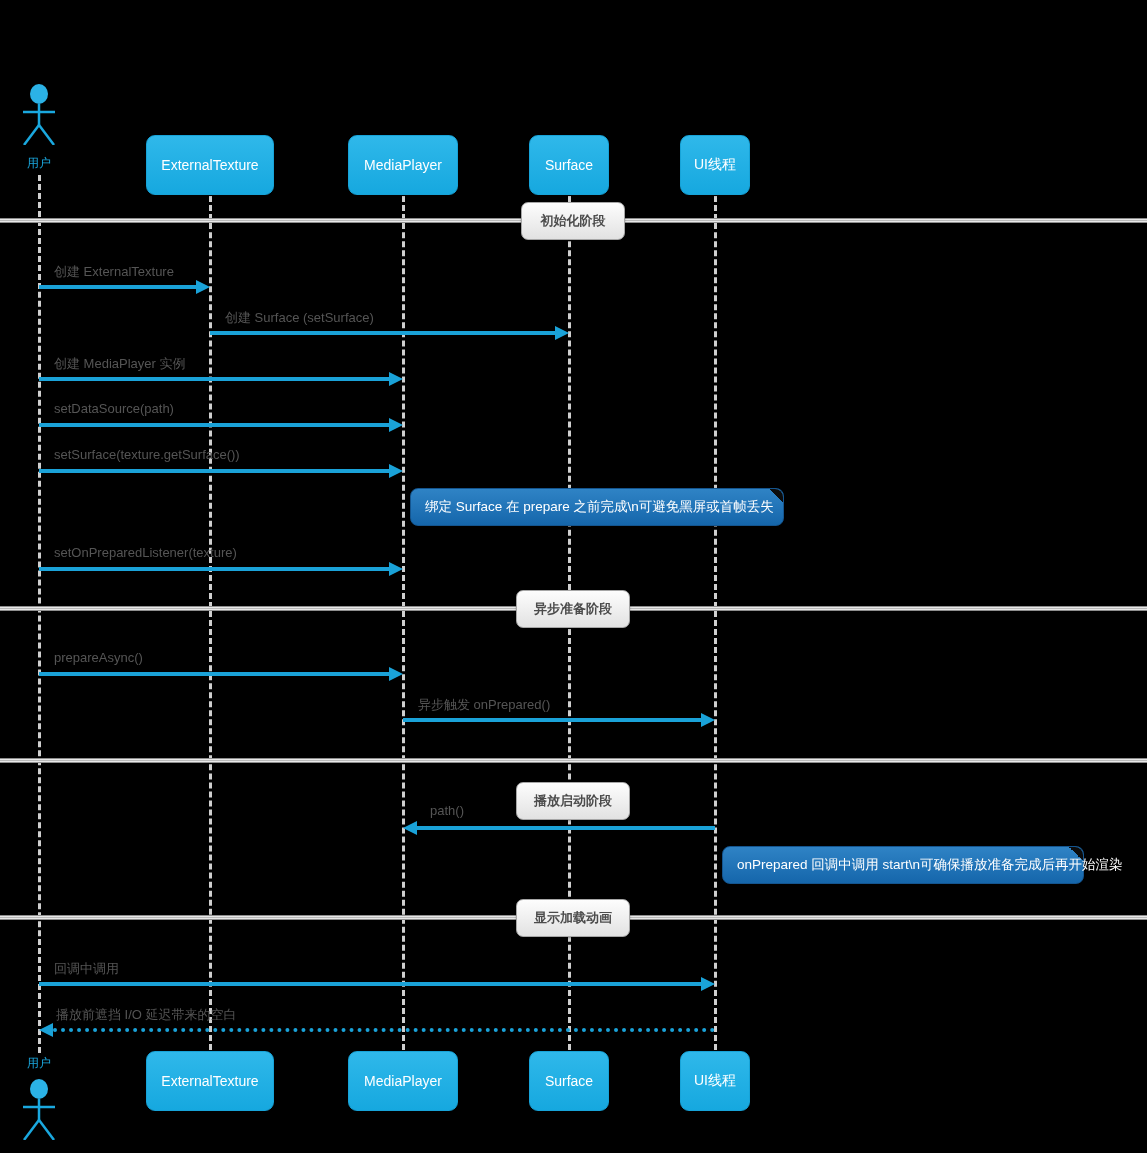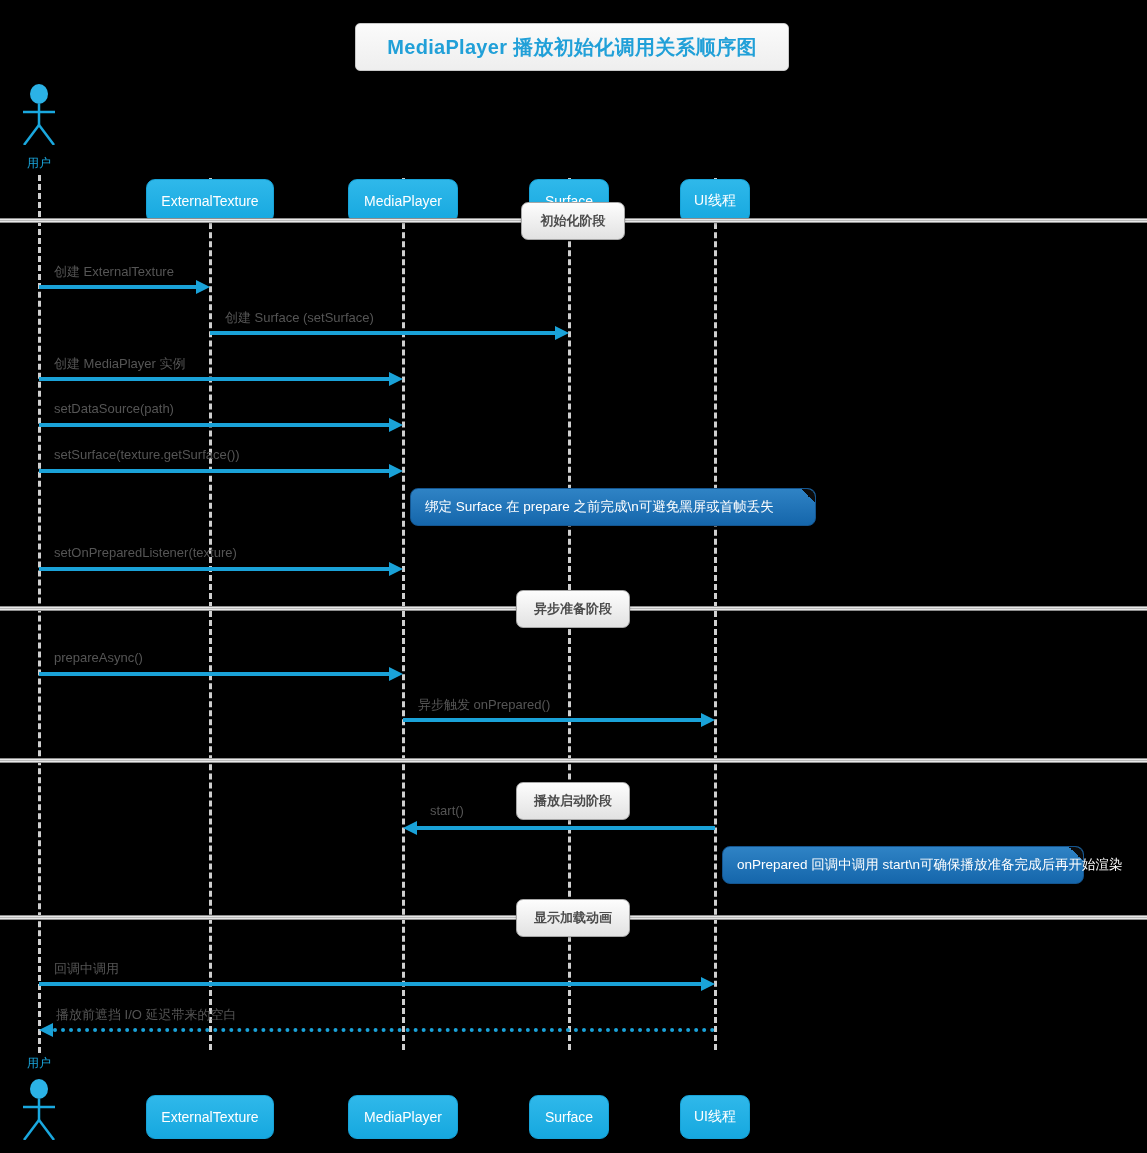--- a/index.html
+++ b/index.html
@@ -36,33 +36,32 @@
     color: #21a0d8;
     font-size: 20px;
     font-weight: bold;
     letter-spacing: 0.3px;
     white-space: nowrap;
   }
 
   
   .participant {
     position: absolute;
-    height: 44px;
+    height: 60px;
     box-sizing: border-box;
     background: linear-gradient(#2fb8ea, #16a8df);
     border: 1px solid #17a3d8;
     border-radius: 9px;
     color: #ffffff;
     font-size: 14px;
     display: flex;
     align-items: center;
     justify-content: center;
     white-space: nowrap;
     box-shadow: 0 1px 2px rgba(0,0,0,0.3);
-    margin-top: 44px;
   }
 
   
   .actor-glyph {
     position: absolute;
     width: 44px;
     height: 62px;
   }
   .actor-label {
     position: absolute;
@@ -158,21 +157,20 @@
     height: 14px;
     background: linear-gradient(225deg, #0c0c0c 0%, #0c0c0c 50%, rgba(0,0,0,0) 50%);
     border-top-right-radius: 8px;
   }
 </style>
 </head>
 <body>
 
 <div id="canvas">
 
-  <div class="diagram-title">MediaPlayer 播放初始化调用关系顺序图</div>
 
   <svg class="actor-glyph" style="left:17px; top:83px;" viewBox="0 0 44 62">
     <ellipse cx="22" cy="11" rx="9" ry="10" fill="#2bb2e6"></ellipse>
     <line x1="22" y1="21" x2="22" y2="42" stroke="#1aa8df" stroke-width="2.5"></line>
     <line x1="6" y1="29" x2="38" y2="29" stroke="#1aa8df" stroke-width="2.5"></line>
     <line x1="22" y1="42" x2="7" y2="62" stroke="#1aa8df" stroke-width="2.5"></line>
     <line x1="22" y1="42" x2="37" y2="62" stroke="#1aa8df" stroke-width="2.5"></line>
   </svg>
   <div class="actor-label" style="left:14px; top:155px; width:50px;">用户</div>
 
@@ -226,35 +224,35 @@
   <div class="msg-head right" style="left:389px; top:372px;"></div>
 
   <div class="msg-label" style="left:54px; top:401px;">setDataSource(path)</div>
   <div class="msg-line" style="left:39px; top:423px; width:350px;"></div>
   <div class="msg-head right" style="left:389px; top:418px;"></div>
 
   <div class="msg-label" style="left:54px; top:447px;">setSurface(texture.getSurface())</div>
   <div class="msg-line" style="left:39px; top:469px; width:350px;"></div>
   <div class="msg-head right" style="left:389px; top:464px;"></div>
 
-  <div class="note" style="left:410px; top:488px; width:406px; height:38px;">绑定 Surface 在 prepare 之前完成\n可避免黑屏或首帧丢失</div>
+  <div class="note" style="left:410px; top:488px; width:374px; height:38px;">绑定 Surface 在 prepare 之前完成\n可避免黑屏或首帧丢失</div>
 
   <div class="msg-label" style="left:54px; top:545px;">setOnPreparedListener(texture)</div>
   <div class="msg-line" style="left:39px; top:567px; width:350px;"></div>
   <div class="msg-head right" style="left:389px; top:562px;"></div>
 
   <div class="msg-label" style="left:54px; top:650px;">prepareAsync()</div>
   <div class="msg-line" style="left:39px; top:672px; width:350px;"></div>
   <div class="msg-head right" style="left:389px; top:667px;"></div>
 
   <div class="msg-label" style="left:418px; top:696px;">异步触发 onPrepared()</div>
   <div class="msg-line" style="left:403px; top:718px; width:298px;"></div>
   <div class="msg-head right" style="left:701px; top:713px;"></div>
 
-  <div class="msg-label" style="left:430px; top:803px;">start()</div>
+  <div class="msg-label" style="left:430px; top:803px;">path()</div>
   <div class="msg-line" style="left:417px; top:826px; width:298px;"></div>
   <div class="msg-head left" style="left:403px; top:821px;"></div>
 
   <div class="note" style="left:722px; top:846px; width:362px; height:38px;">onPrepared 回调中调用 start\n可确保播放准备完成后再开始渲染</div>
 
   <div class="msg-label" style="left:54px; top:960px;">回调中调用</div>
   <div class="msg-line" style="left:39px; top:982px; width:662px;"></div>
   <div class="msg-head right" style="left:701px; top:977px;"></div>
 
   <div class="msg-label" style="left:56px; top:1006px;">播放前遮挡 I/O 延迟带来的空白</div>

